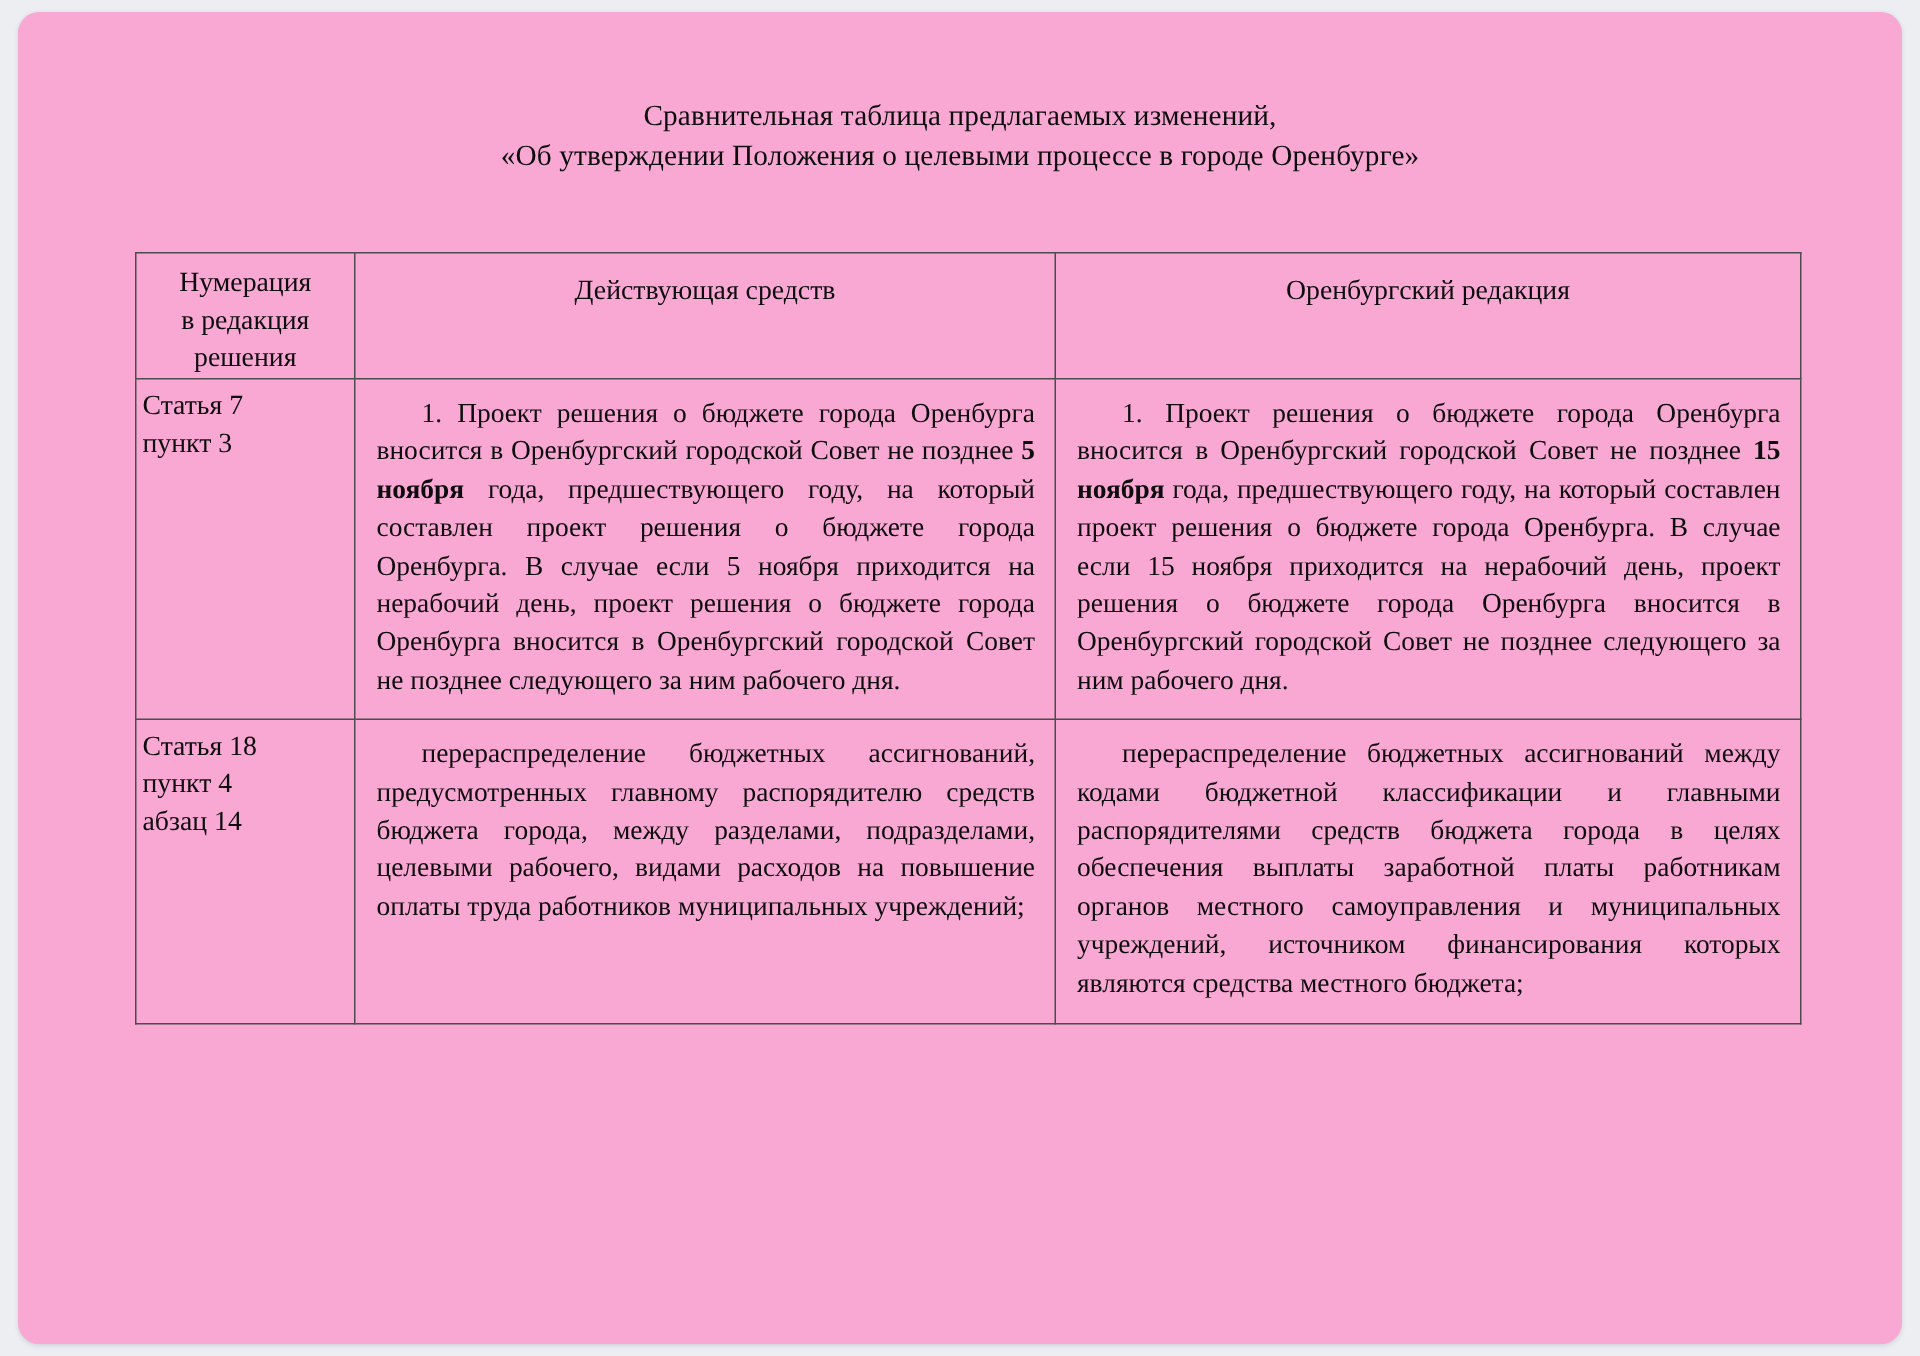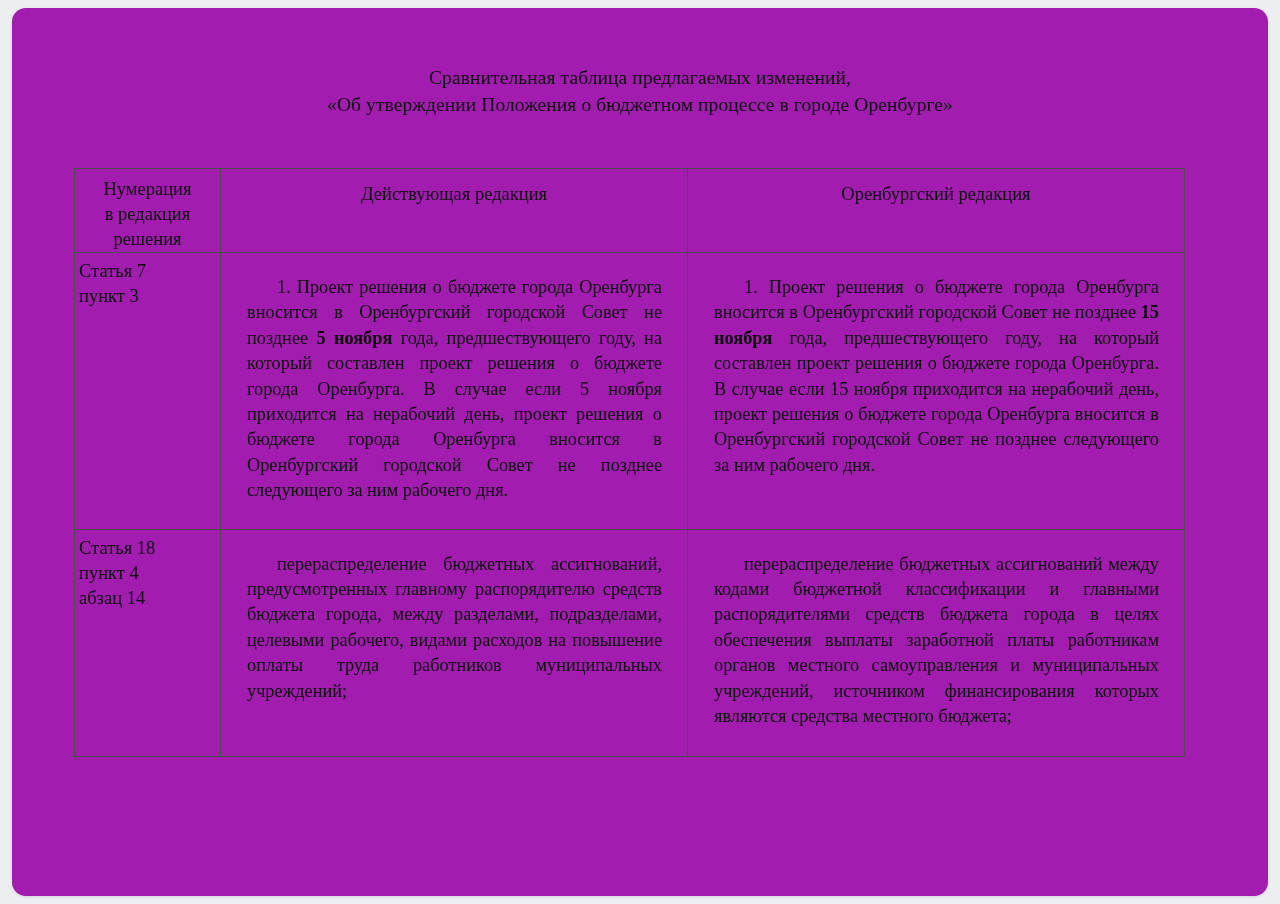--- a/index.html
+++ b/index.html
@@ -15,21 +15,21 @@
     color: #000;
     overflow: hidden;
   }
 
   .page-sheet {
     position: absolute;
     left: 12px;
     top: 8px;
     width: 1256px;
     height: 888px;
-    background: #a21caf;
+    background: #f9a8d4;
     border-radius: 14px;
     box-shadow: 0 1px 3px rgba(90, 95, 110, 0.18);
     overflow: hidden;
   }
 
   
   .doc-title {
     position: absolute;
     left: 0;
     top: 56px;
@@ -41,21 +41,21 @@
     font-size: 19.5px;
     line-height: 27px;
     letter-spacing: 0.1px;
     color: #0d0d0d;
     white-space: nowrap;
   }
 
   
   .cmp-table {
     position: absolute;
-    left: 62px;
+    left: 78px;
     top: 160px;
     width: 1110px;
     border-collapse: collapse;
     table-layout: fixed;
     padding-left: 20px;
   }
   .cmp-table td,
   .cmp-table th {
     border: 1px solid #4c4c4c;
     padding: 0;
@@ -103,57 +103,57 @@
     color: #0d0d0d;
   }
   .td-text .inner {
     padding: 6px 9px 7px 10px;
     text-align: justify;
     text-align-last: left;
     text-justify: inter-word;
     hyphens: manual;
   }
   .td-text p {
-    margin: 16px;
+    margin: 4px;
     text-indent: 30px;
   }
   .td-text b {
     font-weight: bold;
   }
   .row-1 .td-text .inner { padding-bottom: 9px; }
   .row-2 .td-text .inner { padding-bottom: 10px; }
 </style>
 </head>
 <body>
 
 <div class="page-sheet">
 
   <div class="doc-title">
     <span class="tline">Сравнительная таблица предлагаемых изменений,</span>
-    <span class="tline">«Об утверждении Положения о бюджетном процессе в городе Оренбурге»</span>
+    <span class="tline">«Об утверждении Положения о целевыми процессе в городе Оренбурге»</span>
   </div>
 
   <table class="cmp-table">
     <colgroup>
       <col class="c-num">
       <col class="c-cur">
       <col class="c-prop">
     </colgroup>
     <thead>
       <tr>
         <th class="th-num">
           <div class="inner">
             <span class="hline">Нумерация</span>
             <span class="hline">в редакция</span>
             <span class="hline">решения</span>
           </div>
         </th>
         <th class="th-cur">
           <div class="inner">
-            <span>Действующая редакция</span>
+            <span>Действующая средств</span>
           </div>
         </th>
         <th class="th-prop">
           <div class="inner">
             <span>Оренбургский редакция</span>
           </div>
         </th>
       </tr>
     </thead>
     <tbody>

